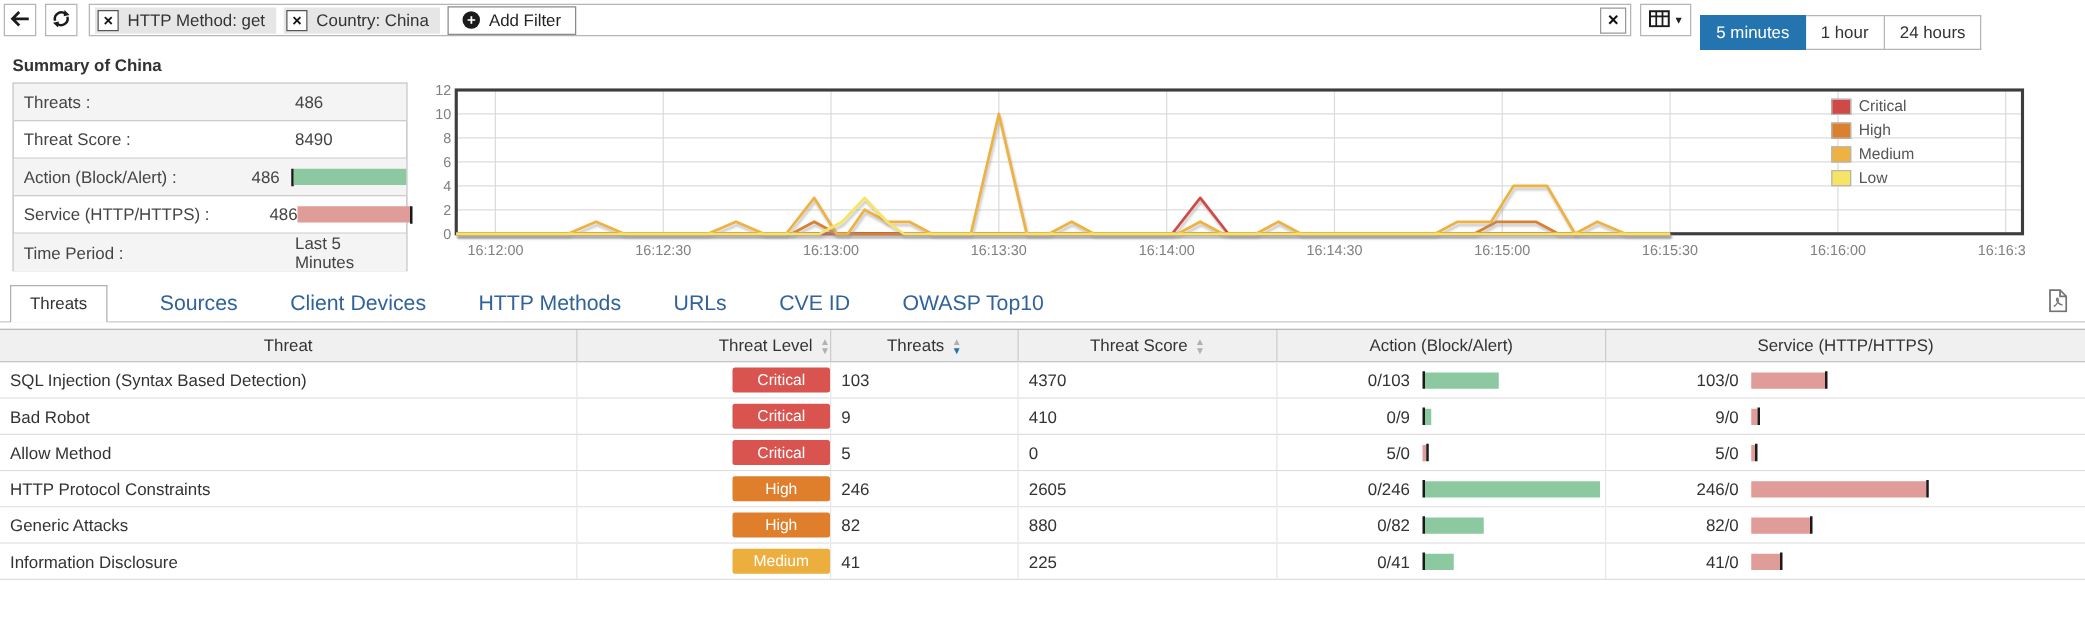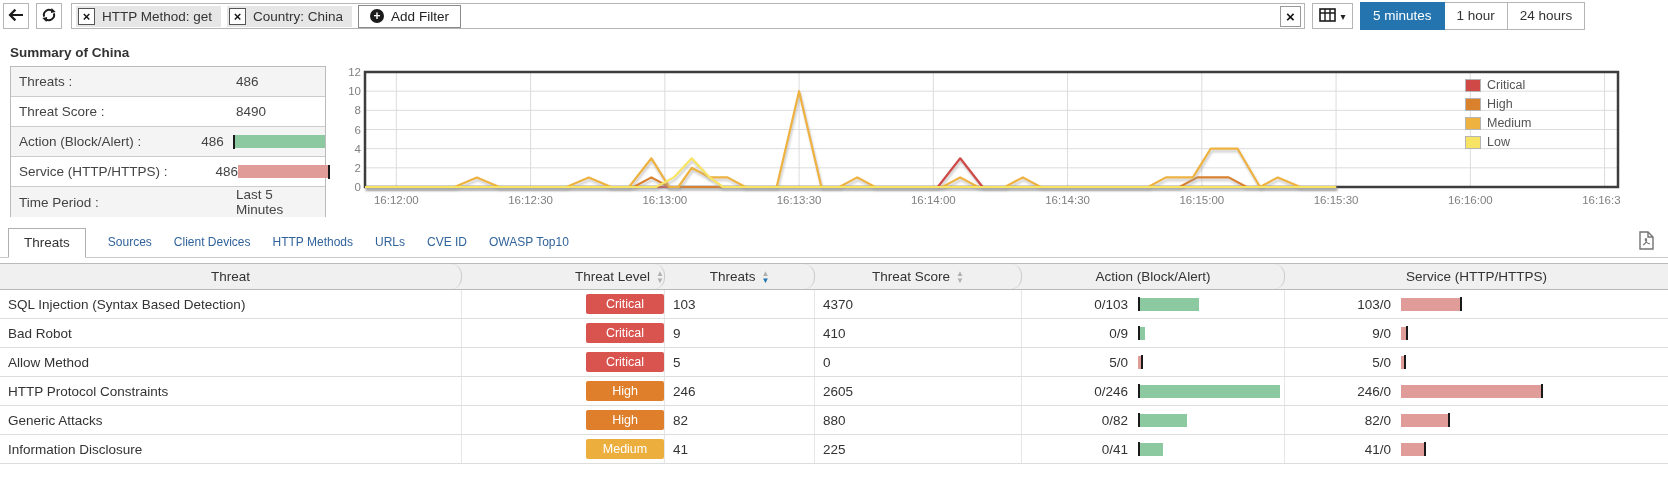--- a/index.html
+++ b/index.html
@@ -20,21 +20,21 @@
   .chip .chip-label { padding:0 9px 0 7px; font-size:13.5px; color:#333; white-space:nowrap; }
   .add-filter { display:flex; align-items:center; gap:7px; height:23px; background:#fff; border:1px solid #8a8a8a;
                 padding:0 11px; font-size:13.5px; color:#222; cursor:pointer; font-family:inherit; }
   .plus-circle { width:14px; height:14px; border-radius:50%; background:#1b1b1b; color:#fff; font-size:12px;
                  font-weight:bold; line-height:14px; text-align:center; display:inline-block; }
   .clear-x { position:absolute; right:3px; top:2px; width:21px; height:21px; border:1px solid #999; background:#fff;
              font-weight:bold; font-size:15px; line-height:18px; text-align:center; color:#111; cursor:pointer; }
   .grid-btn { position:absolute; left:1312px; top:3px; width:41px; height:26px; border:1px solid #b5b5b5;
               background:#fff; display:flex; align-items:center; justify-content:center; gap:4px; cursor:pointer; }
   .grid-btn .caret { font-size:10px; color:#222; }
-  .time-group { position:absolute; left:1360px; top:2px; height:28px; display:flex;border-radius:10px; }
+  .time-group { position:absolute; left:1360px; top:12px; height:28px; display:flex;border-radius:10px; }
   .time-btn { height:28px; padding:0 12px; border:1px solid #b5b5b5; border-left:none; background:#fff;
               font-size:13.5px; color:#333; line-height:26px; cursor:pointer; white-space:nowrap; }
   .time-btn:first-child { border-left:1px solid #b5b5b5; }
   .time-btn.active { background:var(--accent,#2474b0); border-color:var(--accent,#2474b0); color:#fff; }
 
   
   .summary-title { position:absolute; left:10px; top:45px; font-size:13.5px; font-weight:bold; color:#333; }
   .summary-box { position:absolute; left:10px; top:66px; width:316px; height:151px; border:1px solid #bbb; }
   .srow { display:flex; align-items:center; height:30px; border-bottom:1px solid #ccc; font-size:13.5px; color:#444; }
   .srow:last-child { border-bottom:none; }
@@ -54,29 +54,29 @@
   .legend-row { display:flex; align-items:center; gap:6px; margin-bottom:5px; }
   .legend-swatch { width:16px; height:13px; border:1px solid #b5b5b5; }
   .legend-label { font-size:12.5px; color:#555; }
 
   
   .tabs { position:absolute; left:0; top:228px; width:1668px; height:30px; border-bottom:1px solid #c9c9c9;
           display:flex; align-items:flex-end; padding-left:8px; }
   .tab-active { display:inline-block; padding:0 15px; height:30px; line-height:28px; background:#fff;
                 border:1px solid #b0b0b0; border-bottom:1px solid #fff; margin-bottom:-1px; font-size:13.5px;
                 color:#333; cursor:pointer; }
-  .tab-link { display:inline-block; margin-left:22px; line-height:29px; font-size:12px;
+  .tab-link { display:inline-block; margin-left:42px; line-height:29px; font-size:17px;
               color:var(--link,#31639b); text-decoration:none; cursor:pointer; }
   .pdf-icon { position:absolute; right:14px; top:231px; cursor:pointer; }
 
   
   .ttable { position:absolute; left:0; top:263px; width:1668px; }
   .thead { display:flex; height:27px; background:#f0f0f0; border-top:1px solid #b9b9b9; border-bottom:1px solid #b9b9b9; }
   .th { display:flex; align-items:center; justify-content:center; gap:6px; font-size:13.5px; color:#333;
-        border-right:1px solid #ccc; cursor:default;border-radius:11px; }
+        border-right:1px solid #ccc; cursor:default; }
   .th.sortable { cursor:pointer; }
   .th:last-child { border-right:none; }
   .trow { display:flex; height:29px; border-bottom:1px solid #ddd; background:#fff; cursor:pointer; }
   .td { display:flex; align-items:center; font-size:13.5px; color:#333; border-right:1px solid #e6e6e6; }
   .td:last-child { border-right:none; }
   .c0 { width:462px; } .c1 { width:203px; justify-content:flex-end; } .c2 { width:150px; }
   .c3 { width:207px; } .c4 { width:263px; } .c5 { flex:1; }
   .td.c0 { padding-left:8px; } .td.c2, .td.c3 { padding-left:8px;text-align:right; }
   .badge { display:inline-block; width:78px; height:20px; line-height:20px; text-align:center; color:#fff;
            font-size:12.5px; border-radius:2px; }

